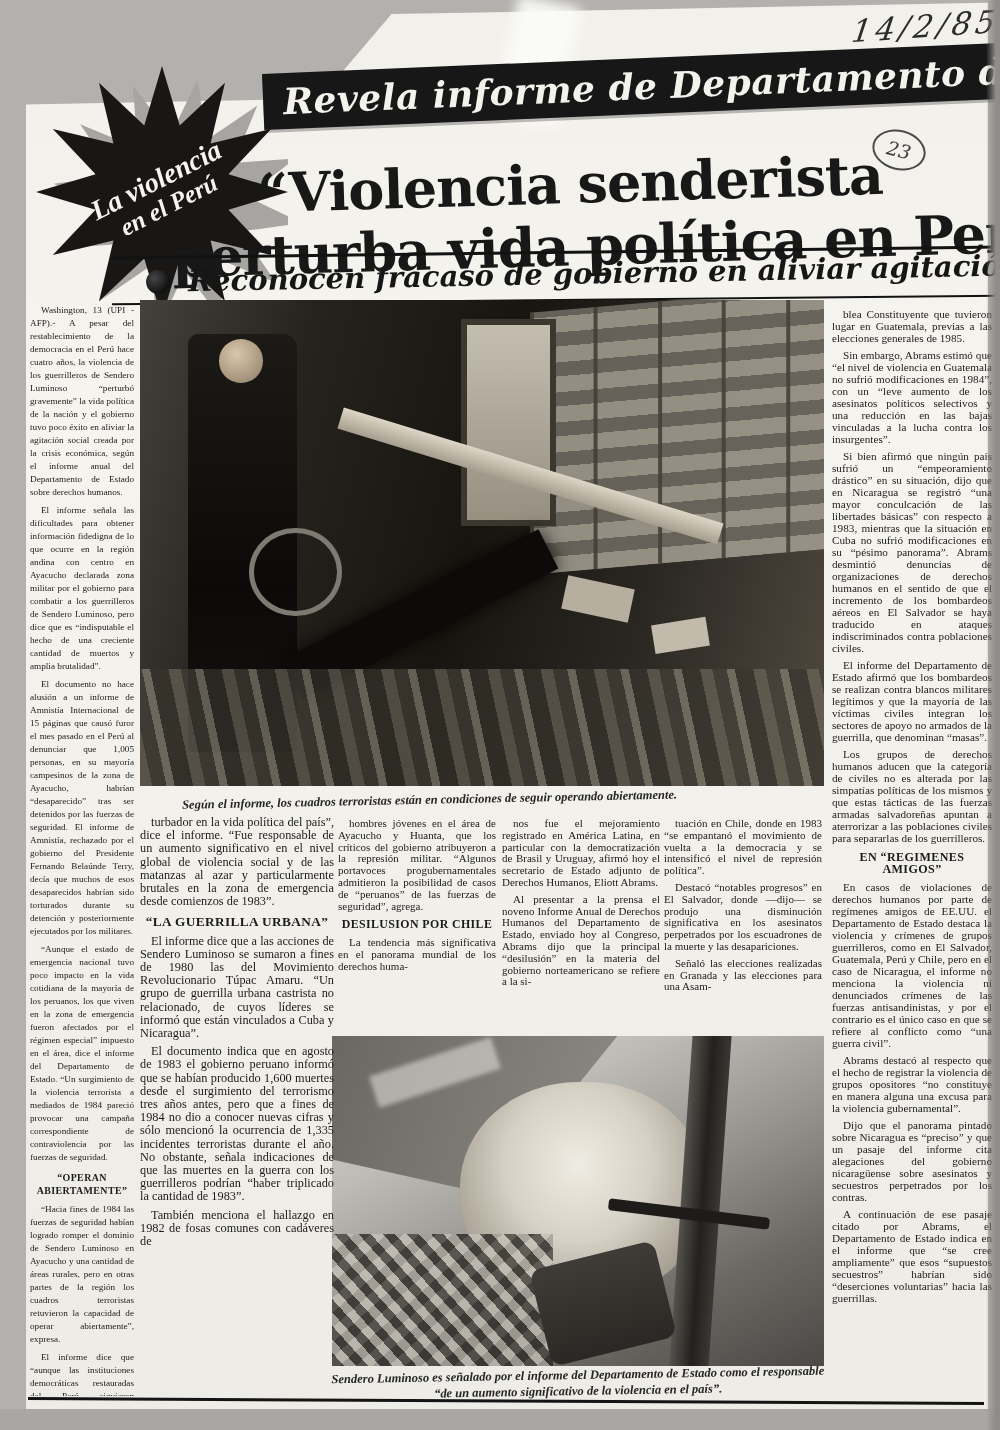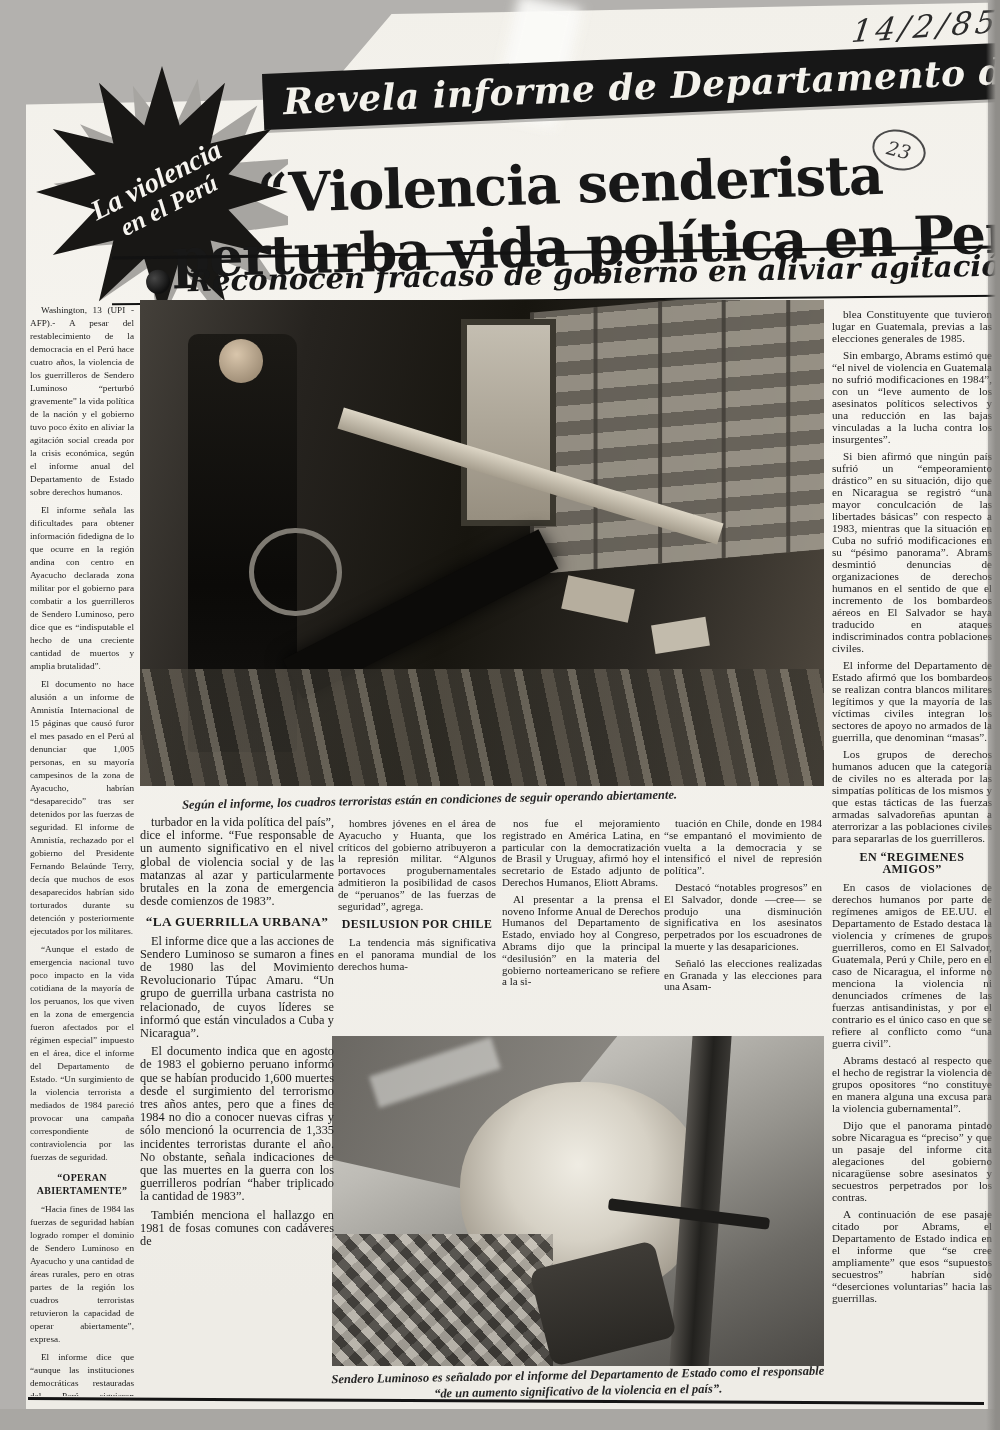--- a/index.html
+++ b/index.html
@@ -196,37 +196,37 @@
     <p>El informe dice que “aunque las instituciones democráticas restauradas del Perú siguieron madurando en 1984, los esfuerzos del gobierno para revitalizar la economía en deterioro y aliviar la consecuente agitación social tuvieron sólo un éxito limitado”.</p>
     <p>Agrega que además de una serie de huelgas laborales se produjo el recrudecimiento de la campaña violenta de Sendero Luminoso, con ataques en Lima y en otras partes del país.</p>
 
   </section>
 
   <section class="col col2">
     <p>turbador en la vida política del país”, dice el informe. “Fue responsable de un aumento significativo en el nivel global de violencia social y de las matanzas al azar y particularmente brutales en la zona de emergencia desde comienzos de 1983”.</p>
     <h3 class="subhd">“LA GUERRILLA URBANA”</h3>
     <p>El informe dice que a las acciones de Sendero Luminoso se sumaron a fines de 1980 las del Movimiento Revolucionario Túpac Amaru. “Un grupo de guerrilla urbana castrista no relacionado, de cuyos líderes se informó que están vinculados a Cuba y Nicaragua”.</p>
     <p>El documento indica que en agosto de 1983 el gobierno peruano informó que se habían producido 1,600 muertes desde el surgimiento del terrorismo tres años antes, pero que a fines de 1984 no dio a conocer nuevas cifras y sólo mencionó la ocurrencia de 1,335 incidentes terroristas durante el año. No obstante, señala indicaciones de que las muertes en la guerra con los guerrilleros podrían “haber triplicado la cantidad de 1983”.</p>
-    <p>También menciona el hallazgo en 1981 de fosas comunes con cadáveres de</p>
+    <p>También menciona el hallazgo en 1982 de fosas comunes con cadáveres de</p>
   </section>
 
   <section class="col col3">
     <p>hombres jóvenes en el área de Ayacucho y Huanta, que los críticos del gobierno atribuyeron a la represión militar. “Algunos portavoces progubernamentales admitieron la posibilidad de casos de “peruanos” de las fuerzas de seguridad”, agrega.</p>
     <h3 class="subhd">DESILUSION POR CHILE</h3>
     <p>La tendencia más significativa en el panorama mundial de los derechos huma-</p>
   </section>
 
   <section class="col col4">
     <p>nos fue el mejoramiento registrado en América Latina, en particular con la democratización de Brasil y Uruguay, afirmó hoy el secretario de Estado adjunto de Derechos Humanos, Eliott Abrams.</p>
     <p>Al presentar a la prensa el noveno Informe Anual de Derechos Humanos del Departamento de Estado, enviado hoy al Congreso, Abrams dijo que la principal “desilusión” en la materia del gobierno norteamericano se refiere a la si-</p>
   </section>
 
   <section class="col col5">
-    <p>tuación en Chile, donde en 1984 “se empantanó el movimiento de vuelta a la democracia y se intensificó el nivel de represión política”.</p>
-    <p>Destacó “notables progresos” en El Salvador, donde —cree— se produjo una disminución significativa en los asesinatos perpetrados por los escuadrones de la muerte y las desapariciones.</p>
+    <p>tuación en Chile, donde en 1983 “se empantanó el movimiento de vuelta a la democracia y se intensificó el nivel de represión política”.</p>
+    <p>Destacó “notables progresos” en El Salvador, donde —dijo— se produjo una disminución significativa en los asesinatos perpetrados por los escuadrones de la muerte y las desapariciones.</p>
     <p>Señaló las elecciones realizadas en Granada y las elecciones para una Asam-</p>
   </section>
 
   <section class="col col6">
     <p>blea Constituyente que tuvieron lugar en Guatemala, previas a las elecciones generales de 1985.</p>
     <p>Sin embargo, Abrams estimó que “el nivel de violencia en Guatemala no sufrió modificaciones en 1984”, con un “leve aumento de los asesinatos políticos selectivos y una reducción en las bajas vinculadas a la lucha contra los insurgentes”.</p>
     <p>Si bien afirmó que ningún país sufrió un “empeoramiento drástico” en su situación, dijo que en Nicaragua se registró “una mayor conculcación de las libertades básicas” con respecto a 1983, mientras que la situación en Cuba no sufrió modificaciones en su “pésimo panorama”. Abrams desmintió denuncias de organizaciones de derechos humanos en el sentido de que el incremento de los bombardeos aéreos en El Salvador se haya traducido en ataques indiscriminados contra poblaciones civiles.</p>
     <p>El informe del Departamento de Estado afirmó que los bombardeos se realizan contra blancos militares legítimos y que la mayoría de las víctimas civiles integran los sectores de apoyo no armados de la guerrilla, que denominan “masas”.</p>
     <p>Los grupos de derechos humanos aducen que la categoría de civiles no es alterada por las simpatías políticas de los mismos y que estas tácticas de las fuerzas armadas salvadoreñas apuntan a aterrorizar a las poblaciones civiles para separarlas de los guerrilleros.</p>
     <h3 class="subhd">EN “REGIMENES AMIGOS”</h3>

